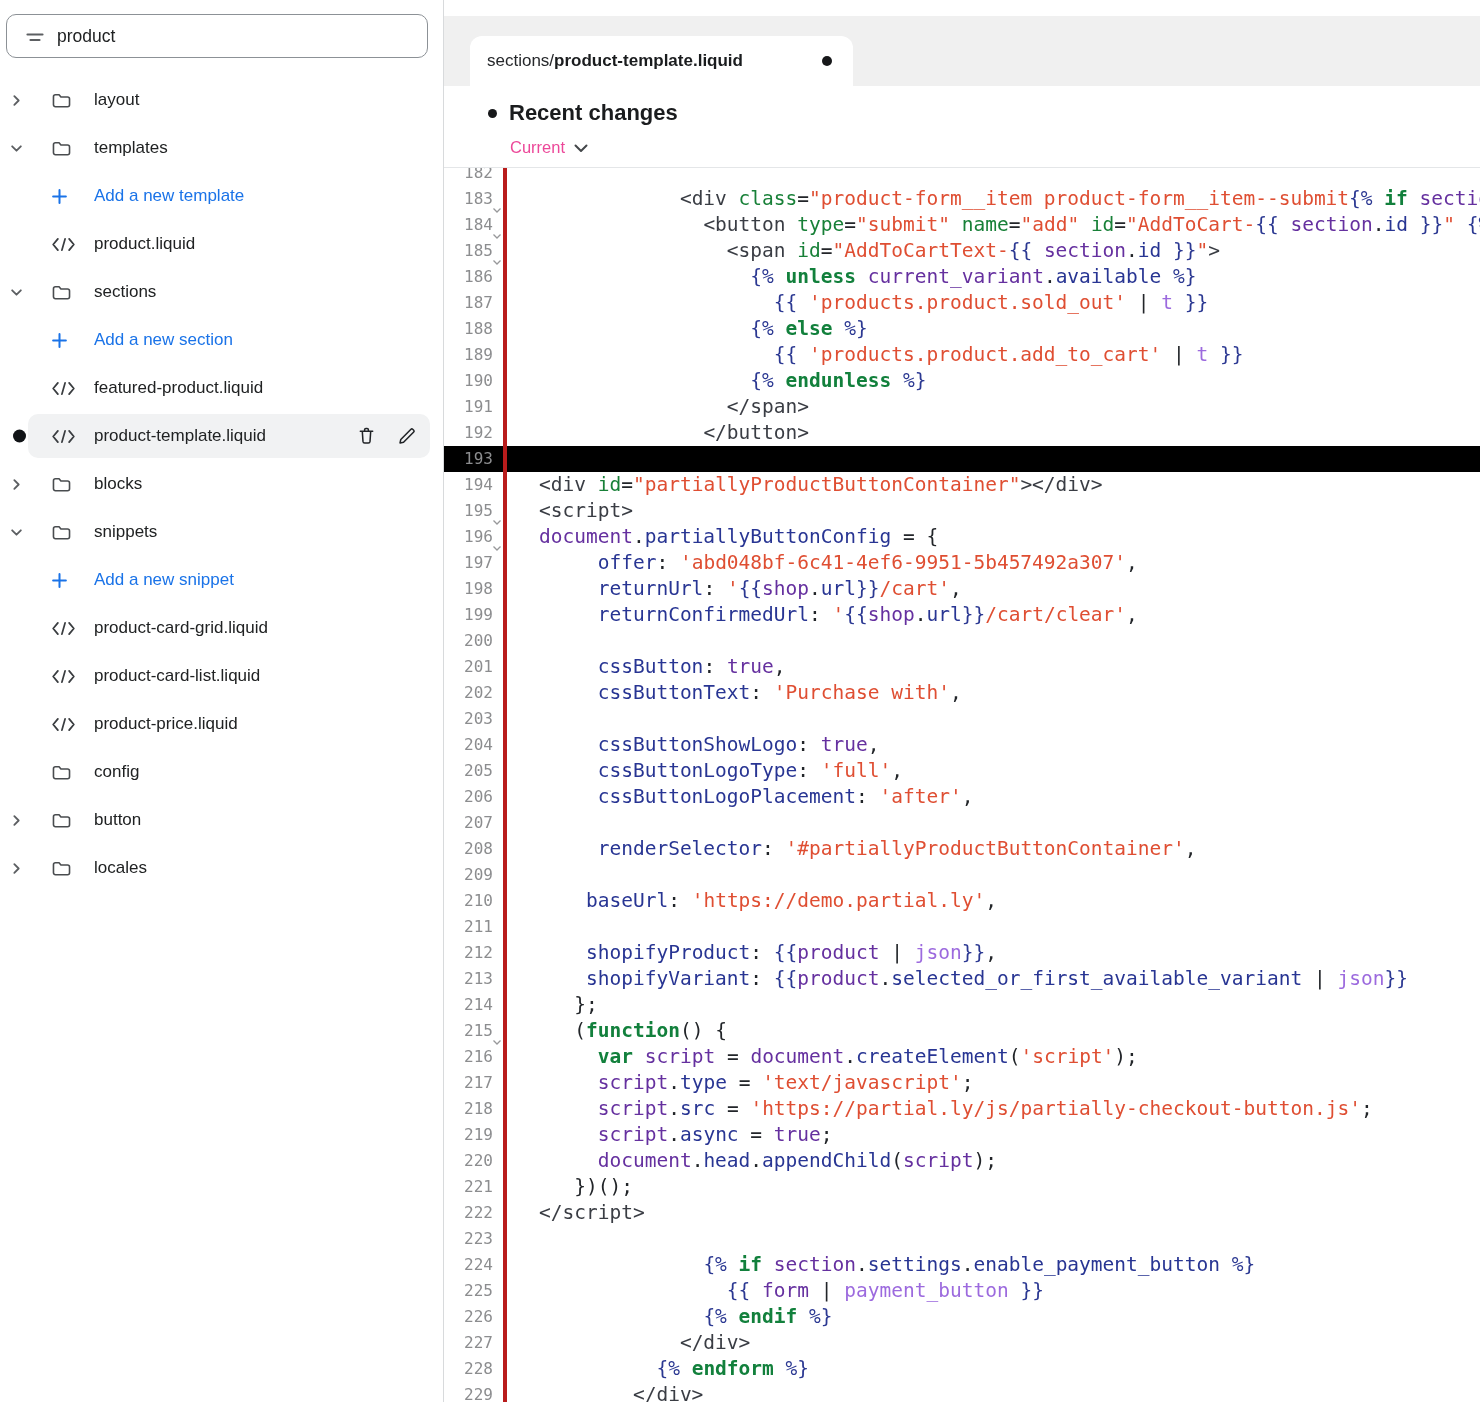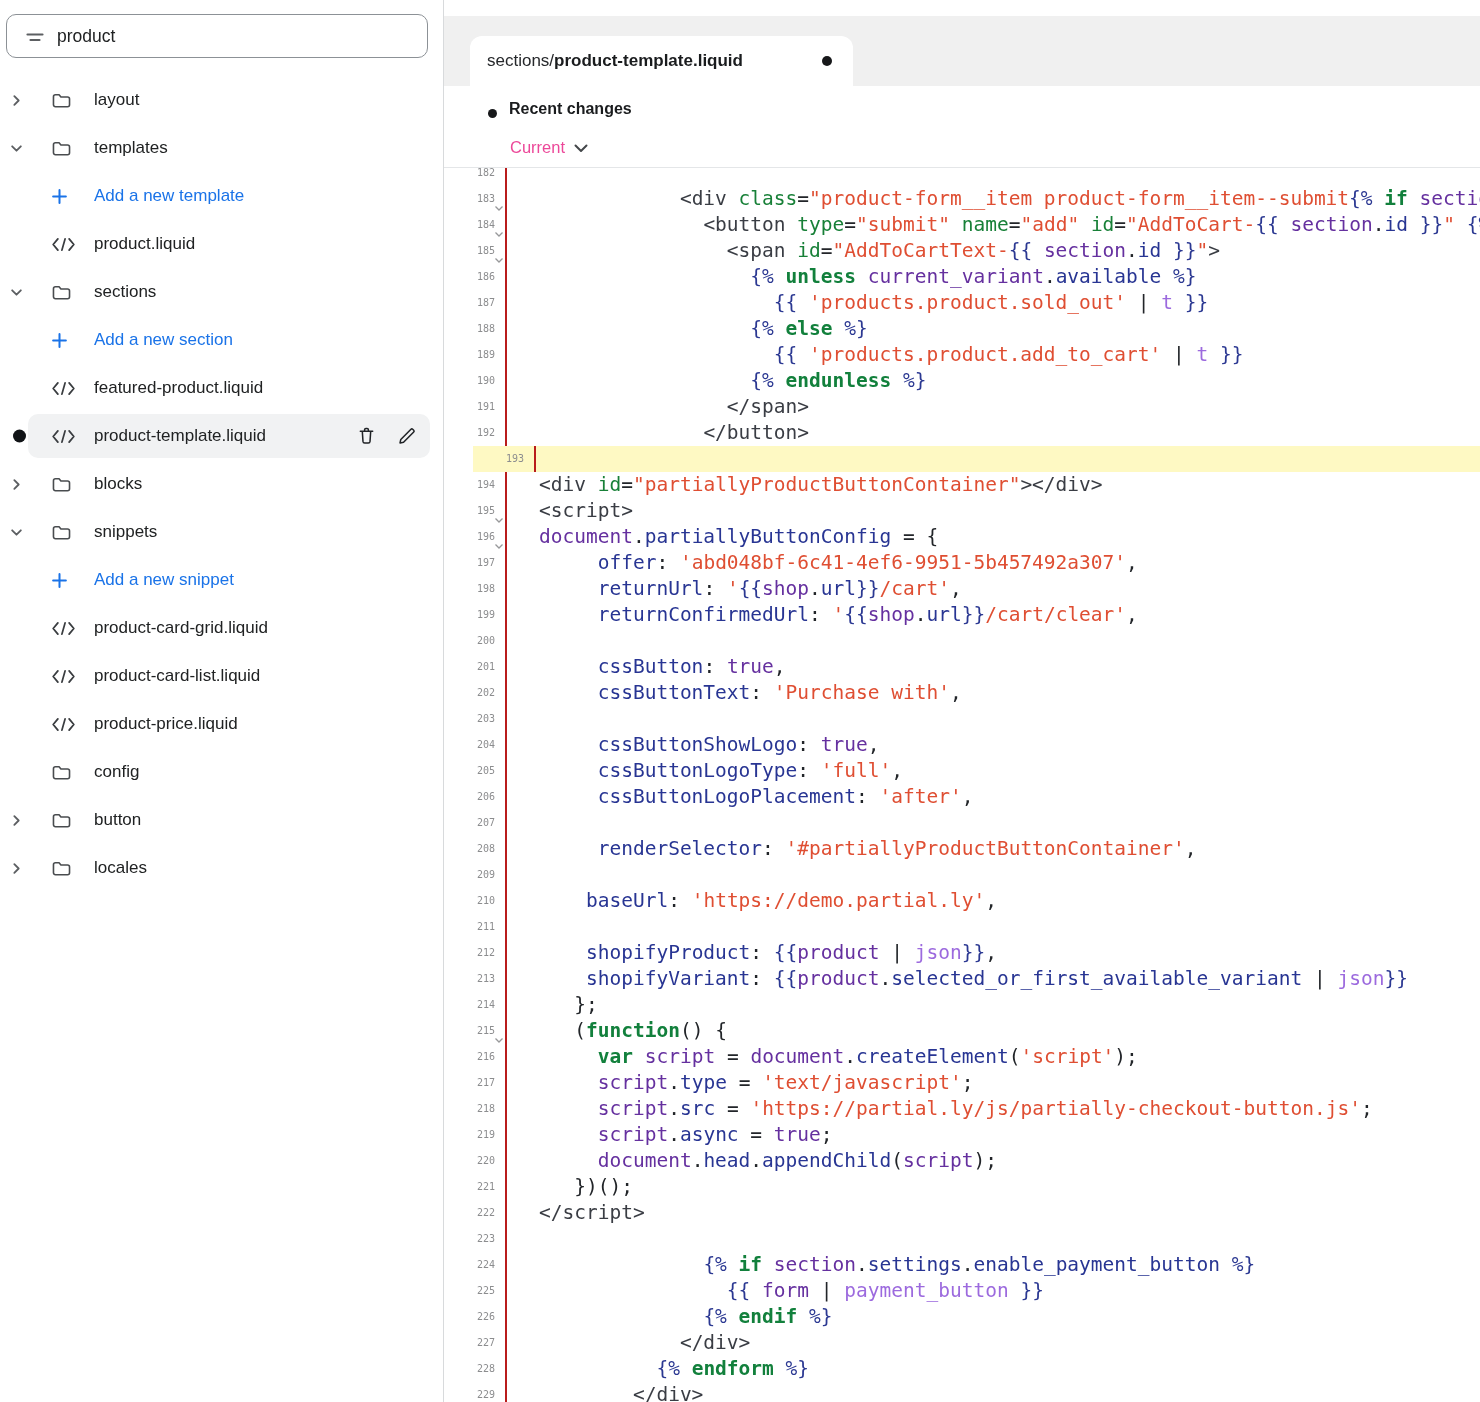--- a/index.html
+++ b/index.html
@@ -37,34 +37,34 @@
   .tab { position:absolute; left:26px; top:20px; width:383px; height:50px;
          background:#fff; border-radius:12px 12px 0 0; display:flex;
          align-items:center; padding:0 21px 0 17px; cursor:pointer; }
   .tab .pfx  { font-size:17px; color:#26282b; }
   .tab .file { font-size:17px; color:#1a1c1e; font-weight:bold; }
   .tab-dot { width:10px; height:10px; border-radius:50%; background:#17181a; margin-left:auto; }
 
   .hdr { position:absolute; top:70px; left:0; right:0; height:81px; background:#fff; }
   .hdr-dot { position:absolute; left:44px; top:23px; width:9px; height:9px;
              border-radius:50%; background:#17181a; }
-  .hdr-title { position:absolute; left:65px; top:14px; font-size:16px;
+  .hdr-title { position:absolute; left:65px; top:14px; font-size:22px;
                font-weight:bold; color:#1a1c1e; }
   .hdr-version { position:absolute; left:66px; top:52px; font-size:16.5px;
                color:#ec4899; display:flex; align-items:center; gap:9px; cursor:pointer; }
 
   
   .code-pane { position:absolute; top:151px; left:0; right:0; bottom:0;
                overflow:hidden; border-top:1px solid #e4e6e8; background:#fff; }
   .code-scroll { margin-top:-8px; }
   .crow { display:flex; height:26px; }
-  .crow.active { background:#fef9c3;margin-left:29px; }
+  .crow.active { background:#000000; }
   .gut { flex:0 0 63px; position:relative; text-align:right; padding-right:10px;
-         border-right:2px solid #b91c1c;
-         font-family:"DejaVu Sans Mono",monospace; font-size:10px; line-height:26px;
+         border-right:4px solid #b91c1c;
+         font-family:"DejaVu Sans Mono",monospace; font-size:16px; line-height:26px;
          color:#8c8d8f; }
   .fold { position:absolute; right:1px; top:10px; cursor:pointer; }
   .src { flex:1; white-space:pre; overflow:hidden; padding-left:32px;
          font-family:"DejaVu Sans Mono",monospace; font-size:19.5px; line-height:26px;
          color:#222529; }
   .c-tag  { color:#3a3d44; }
   .c-attr { color:#188038; }
   .c-str  { color:#df4e32; }
   .c-kw   { color:#12803c; font-weight:bold; }
   .c-liq  { color:#2b3892; }

